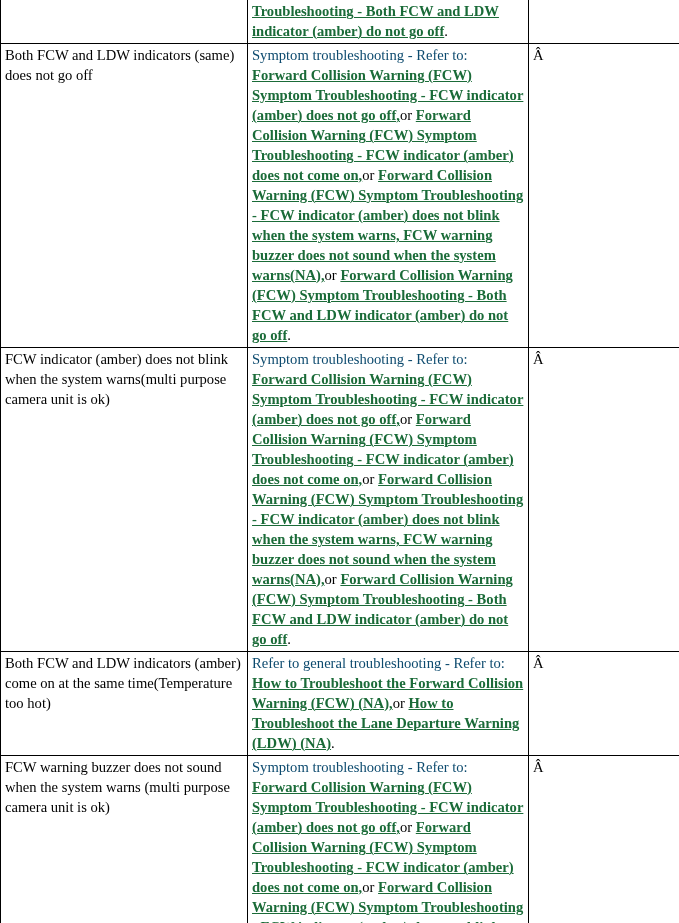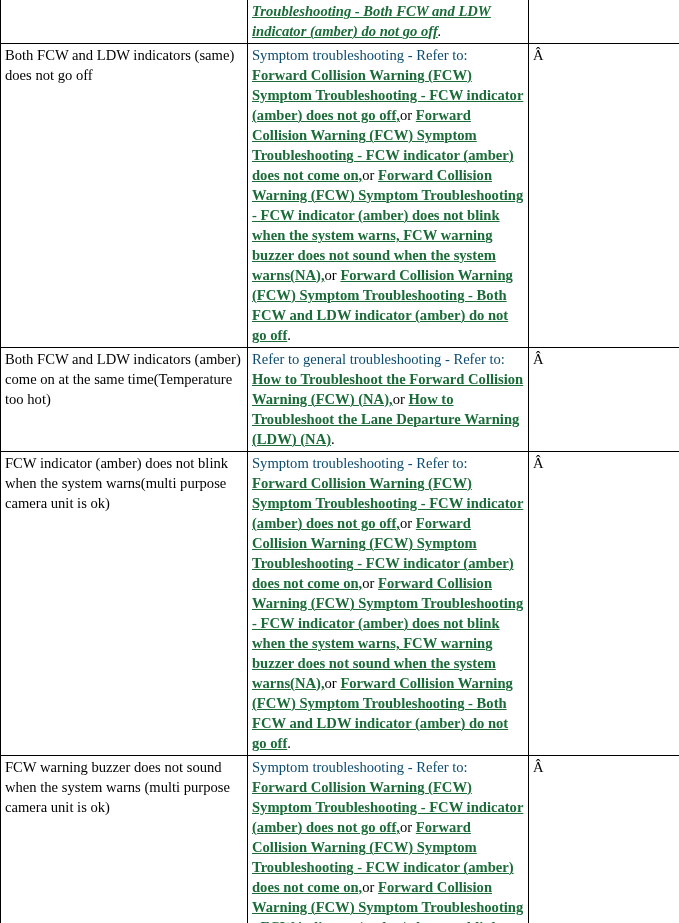--- a/index.html
+++ b/index.html
@@ -32,21 +32,20 @@
     vertical-align: top;
     padding: 1px 3px 2px 4px;
     font-size: 14.6px;
     line-height: 20px;
     font-weight: normal;
   }
 
   
   tr.row-clipped-top > td {
     border-top: none;
-    font-style: italic;
   }
   tr.row-clipped-top > td.cell-empty-top {
     border-left: 1.6px solid #000;
     border-right: 1.6px solid #000;
   }
 
   
   tr.row-clipped-bottom > td {
     border-bottom: none;
   }
@@ -118,42 +117,42 @@
           <span class="xref">Forward Collision Warning (FCW) Symptom Troubleshooting - FCW indicator (amber) does not blink when the system warns, FCW warning buzzer does not sound when the system warns(NA),</span><span class="conj">or</span>
           <span class="xref">Forward Collision Warning (FCW) Symptom Troubleshooting - Both FCW and LDW indicator (amber) do not go off</span><span class="period">.</span></div>
       </td>
       <td>
         <div class="cellblock note-char">Â</div>
       </td>
     </tr>
 
     <tr>
       <td>
-        <div class="cellblock">Both FCW and LDW indicators (amber) come on at the same time(Temperature too hot)</div>
+        <div class="cellblock">FCW indicator (amber) does not blink when the system warns(multi purpose camera unit is ok)</div>
       </td>
       <td>
-        <div class="cellblock"><span class="lead">Refer to general troubleshooting - Refer to:</span>
-          <span class="xref">How to Troubleshoot the Forward Collision Warning (FCW) (NA),</span><span class="conj">or</span>
-          <span class="xref">How to Troubleshoot the Lane Departure Warning (LDW) (NA)</span><span class="period">.</span></div>
+        <div class="cellblock"><span class="lead">Symptom troubleshooting - Refer to:</span>
+          <span class="xref">Forward Collision Warning (FCW) Symptom Troubleshooting - FCW indicator (amber) does not go off,</span><span class="conj">or</span>
+          <span class="xref">Forward Collision Warning (FCW) Symptom Troubleshooting - FCW indicator (amber) does not come on,</span><span class="conj">or</span>
+          <span class="xref">Forward Collision Warning (FCW) Symptom Troubleshooting - FCW indicator (amber) does not blink when the system warns, FCW warning buzzer does not sound when the system warns(NA),</span><span class="conj">or</span>
+          <span class="xref">Forward Collision Warning (FCW) Symptom Troubleshooting - Both FCW and LDW indicator (amber) do not go off</span><span class="period">.</span></div>
       </td>
       <td>
         <div class="cellblock note-char">Â</div>
       </td>
     </tr>
 
     <tr>
       <td>
-        <div class="cellblock">FCW indicator (amber) does not blink when the system warns(multi purpose camera unit is ok)</div>
+        <div class="cellblock">Both FCW and LDW indicators (amber) come on at the same time(Temperature too hot)</div>
       </td>
       <td>
-        <div class="cellblock"><span class="lead">Symptom troubleshooting - Refer to:</span>
-          <span class="xref">Forward Collision Warning (FCW) Symptom Troubleshooting - FCW indicator (amber) does not go off,</span><span class="conj">or</span>
-          <span class="xref">Forward Collision Warning (FCW) Symptom Troubleshooting - FCW indicator (amber) does not come on,</span><span class="conj">or</span>
-          <span class="xref">Forward Collision Warning (FCW) Symptom Troubleshooting - FCW indicator (amber) does not blink when the system warns, FCW warning buzzer does not sound when the system warns(NA),</span><span class="conj">or</span>
-          <span class="xref">Forward Collision Warning (FCW) Symptom Troubleshooting - Both FCW and LDW indicator (amber) do not go off</span><span class="period">.</span></div>
+        <div class="cellblock"><span class="lead">Refer to general troubleshooting - Refer to:</span>
+          <span class="xref">How to Troubleshoot the Forward Collision Warning (FCW) (NA),</span><span class="conj">or</span>
+          <span class="xref">How to Troubleshoot the Lane Departure Warning (LDW) (NA)</span><span class="period">.</span></div>
       </td>
       <td>
         <div class="cellblock note-char">Â</div>
       </td>
     </tr>
 
     <tr class="row-clipped-bottom">
       <td>
         <div class="cellblock">FCW warning buzzer does not sound when the system warns (multi purpose camera unit is ok)</div>
       </td>

